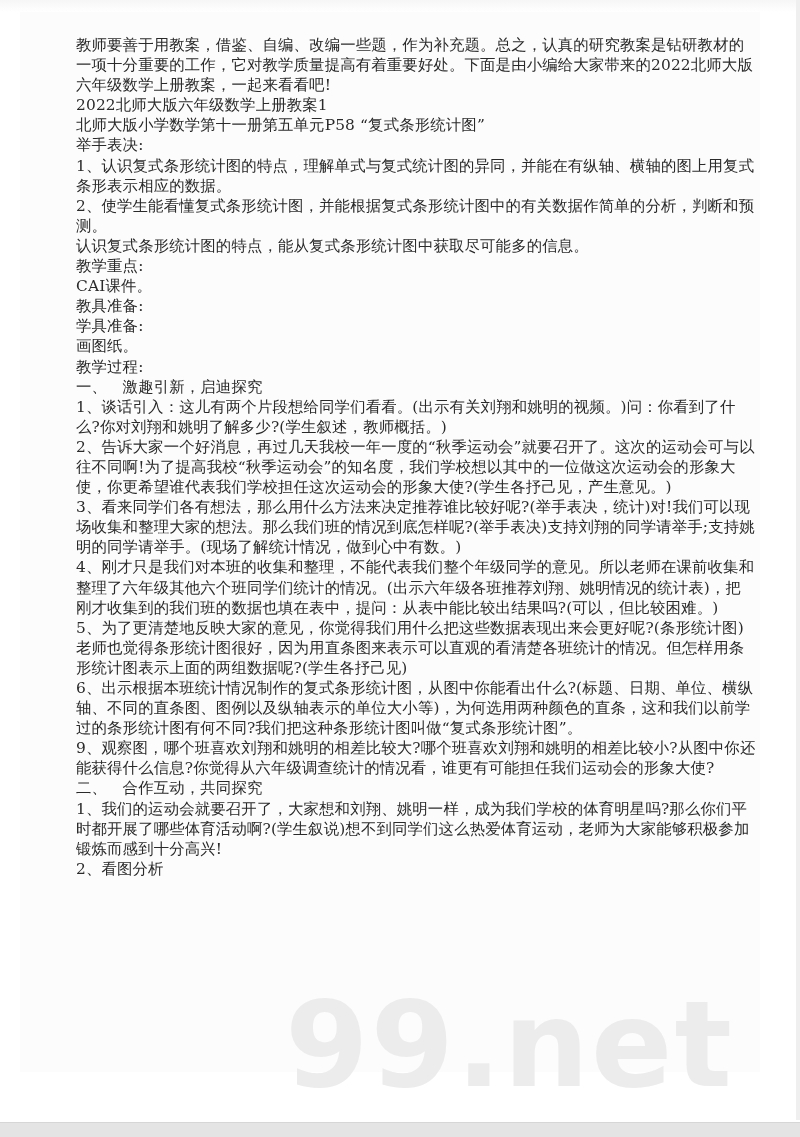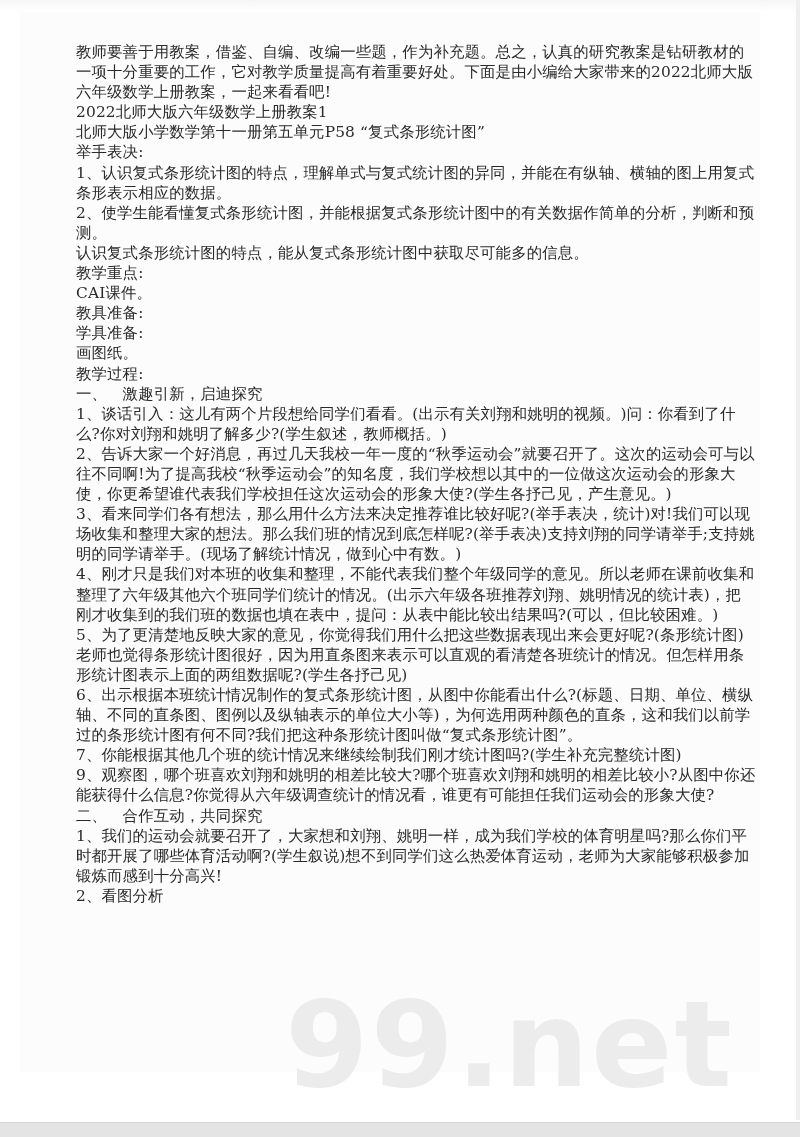--- a/index.html
+++ b/index.html
@@ -63,21 +63,21 @@
       font-family: "DejaVu Sans", "Liberation Sans", sans-serif;
       font-weight: bold;
       font-size: 120px;
       line-height: 120px;
       color: #ececec;
       letter-spacing: 2px;
       z-index: 0;
       user-select: none;
       white-space: nowrap;
     }
-    .doc-body { z-index: 1; margin-top: 7px; }
+    .doc-body { z-index: 1; }
     .bottom-bar {
       position: absolute;
       left: 0;
       top: 1122px;
       width: 800px;
       height: 15px;
       background: #e4e4e4;
       border-top: 1px solid #d6d6d6;
     }
   </style>
@@ -112,20 +112,19 @@
 
   <p>教学过程:</p>
 
   <p>一、　激趣引新，启迪探究</p>
   <p>1、谈话引入：这儿有两个片段想给同学们看看。(出示有关刘翔和姚明的视频。)问：你看到了什么?你对刘翔和姚明了解多少?(学生叙述，教师概括。)</p>
   <p>2、告诉大家一个好消息，再过几天我校一年一度的“秋季运动会”就要召开了。这次的运动会可与以往不同啊!为了提高我校“秋季运动会”的知名度，我们学校想以其中的一位做这次运动会的形象大使，你更希望谁代表我们学校担任这次运动会的形象大使?(学生各抒己见，产生意见。)</p>
   <p>3、看来同学们各有想法，那么用什么方法来决定推荐谁比较好呢?(举手表决，统计)对!我们可以现场收集和整理大家的想法。那么我们班的情况到底怎样呢?(举手表决)支持刘翔的同学请举手;支持姚明的同学请举手。(现场了解统计情况，做到心中有数。)</p>
   <p>4、刚才只是我们对本班的收集和整理，不能代表我们整个年级同学的意见。所以老师在课前收集和整理了六年级其他六个班同学们统计的情况。(出示六年级各班推荐刘翔、姚明情况的统计表)，把刚才收集到的我们班的数据也填在表中，提问：从表中能比较出结果吗?(可以，但比较困难。)</p>
   <p>5、为了更清楚地反映大家的意见，你觉得我们用什么把这些数据表现出来会更好呢?(条形统计图)老师也觉得条形统计图很好，因为用直条图来表示可以直观的看清楚各班统计的情况。但怎样用条形统计图表示上面的两组数据呢?(学生各抒己见)</p>
   <p>6、出示根据本班统计情况制作的复式条形统计图，从图中你能看出什么?(标题、日期、单位、横纵轴、不同的直条图、图例以及纵轴表示的单位大小等)，为何选用两种颜色的直条，这和我们以前学过的条形统计图有何不同?我们把这种条形统计图叫做“复式条形统计图”。</p>
-  <p>7、你能根据其他几个班的统计情况来继续绘制我们刚才统计图吗?(学生补充完整统计图)</p>
   <p>9、观察图，哪个班喜欢刘翔和姚明的相差比较大?哪个班喜欢刘翔和姚明的相差比较小?从图中你还能获得什么信息?你觉得从六年级调查统计的情况看，谁更有可能担任我们运动会的形象大使?</p>
   <p>二、　合作互动，共同探究</p>
   <p>1、我们的运动会就要召开了，大家想和刘翔、姚明一样，成为我们学校的体育明星吗?那么你们平时都开展了哪些体育活动啊?(学生叙说)想不到同学们这么热爱体育运动，老师为大家能够积极参加锻炼而感到十分高兴!</p>
   <p>2、看图分析</p>
 </div>
 
 <div class="bottom-bar"></div>
 
 </body></html>

